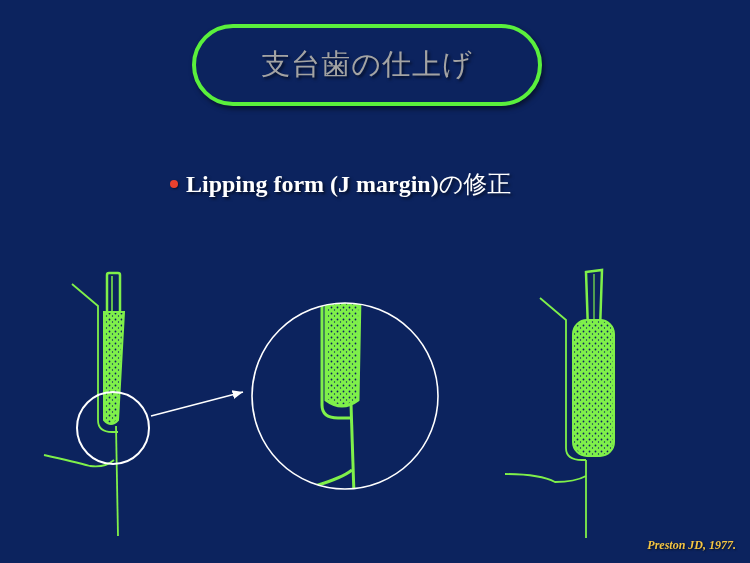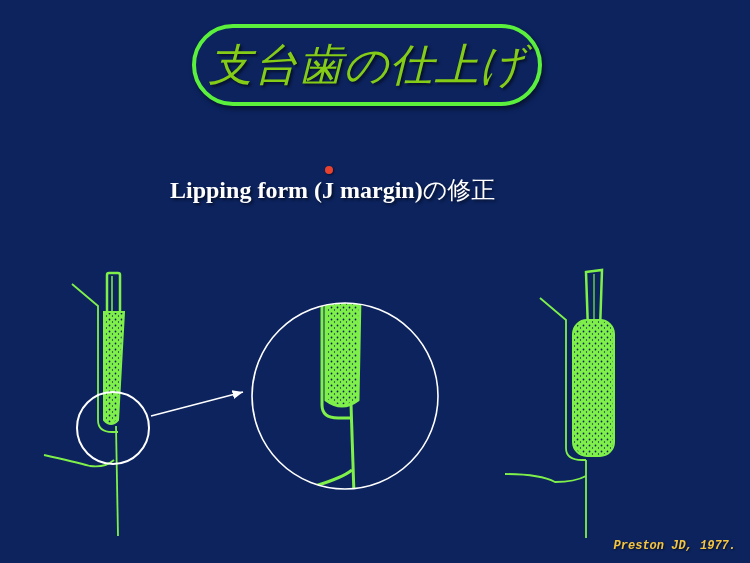--- a/index.html
+++ b/index.html
@@ -9,40 +9,39 @@
     position: relative;
     font-family: "DejaVu Sans", sans-serif;
   }
   .title-box {
     position: absolute; left: 192px; top: 24px; width: 350px; height: 82px;
     border: 4px solid #5af03c; border-radius: 42px; box-sizing: border-box;
     display: flex; align-items: center; justify-content: center;
     box-shadow: 2px 3px 5px rgba(0,0,0,0.5);
   }
   .title-text {
-    color: #84cc16; font-size: 44px; letter-spacing: 1px;
+    color: #a3a3a3; font-size: 29px; letter-spacing: 1px;
     text-shadow: 2px 2px 3px rgba(0,0,0,0.6);
     font-family: "DejaVu Sans", sans-serif;
-    font-style: italic;
   }
   .bullets { position: absolute; left: 170px; top: 166px; }
-  .bullet { display: flex; align-items: center; height: 36px; margin-bottom: 16px; flex-direction: column; }
+  .bullet { display: flex; align-items: center; height: 36px; margin-bottom: 16px; }
   .dot {
     width: 8px; height: 8px; border-radius: 50%; background: #e8412e;
     margin-right: 8px; flex: none;
     box-shadow: 1px 1px 2px rgba(0,0,0,0.5);
   }
   .bullet-text {
     color: #ffffff; font-size: 24px;
     text-shadow: 2px 2px 3px rgba(0,0,0,0.55);
   }
   .bullet-text .latin { font-family: "Liberation Serif", serif; font-weight: bold; }
   .citation {
     position: absolute; right: 14px; bottom: 10px;
-    color: #f5c542; font-family: Liberation Mono, monospace;
+    color: #f5c542; font-family: Liberation Serif, serif;
     font-style: italic; font-weight: bold; font-size: 12px;
     text-shadow: 1px 1px 2px rgba(0,0,0,0.6);
   }
   svg.fig { position: absolute; left: 0; top: 0; }
 </style>
 </head>
 <body>
 
 <div class="title-box">
   <span class="title-text">支台歯の仕上げ</span>

